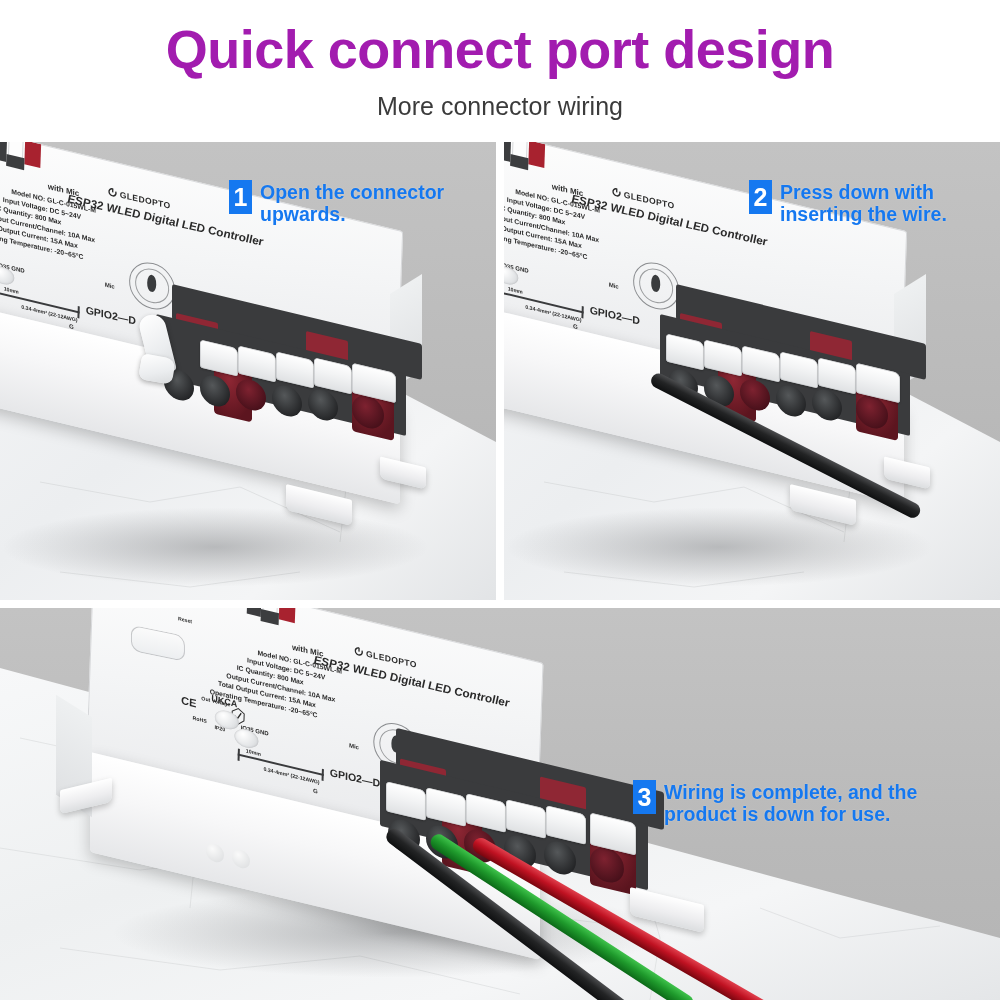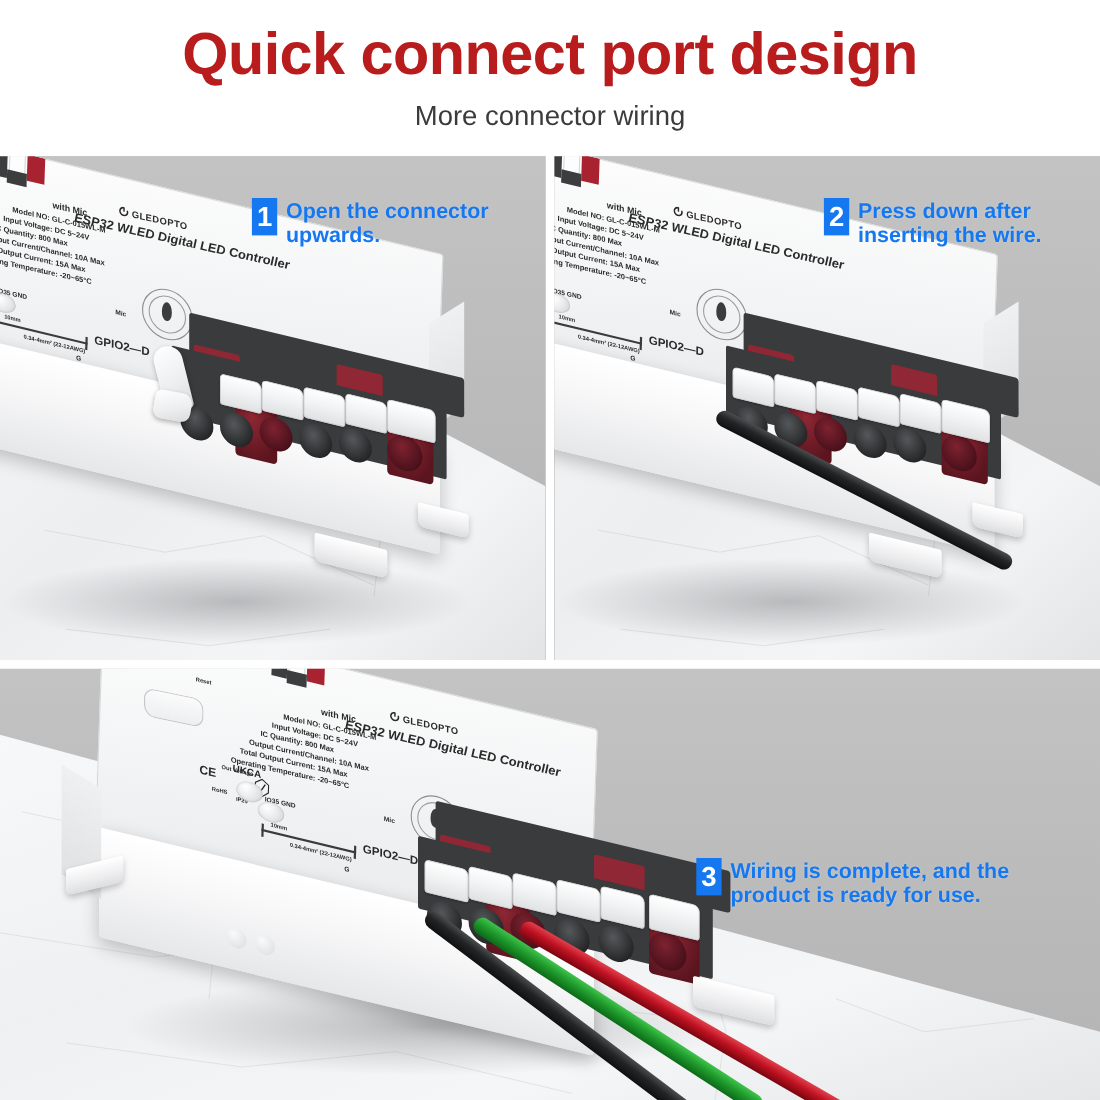--- a/index.html
+++ b/index.html
@@ -9,21 +9,21 @@
     font-family:"Liberation Sans", sans-serif;
     -webkit-font-smoothing:antialiased;
   }
   .page{position:relative;width:1000px;height:1000px;background:#fff;}
 
   
   .header{position:absolute;left:0;top:0;width:1000px;height:142px;background:#fff;
           display:flex;flex-direction:column;align-items:center;justify-content:flex-start;}
   .title{
     margin:0;padding-top:22px;
-    font-size:54px;line-height:1.0;font-weight:bold;color:#b91c1c;
+    font-size:54px;line-height:1.0;font-weight:bold;color:#a21caf;
     letter-spacing:-0.5px;
     font-family:"Liberation Sans", sans-serif;
   }
   .subtitle{
     margin:0;padding-top:16px;
     font-size:25px;font-weight:normal;color:#3b3b3b;
   }
 
   
   .panels{position:absolute;left:0;top:142px;width:1000px;height:858px;background:#fff;}
@@ -269,21 +269,21 @@
           <path d="M0,230 L90,250 L170,235 L260,280 L360,300"></path>
           <path d="M40,340 L150,360 L240,345 L340,390"></path>
           <path d="M60,430 L190,445 L300,430"></path>
           <path d="M120,100 L140,180 L130,260"></path>
           <path d="M330,230 L350,310 L340,400"></path>
         </g>
       </svg>
 
       <div class="callout" id="callout-2">
         <div class="badge">2</div>
-        <div class="callout-text">Press down after
+        <div class="callout-text">Press down with
 inserting the wire.</div>
       </div>
 
       <div class="device-wrap" style="left:-30px;top:20px;width:520px;height:440px;">
         <div class="shadow-soft" style="left:30px;top:345px;width:430px;height:80px;"></div>
 
         <div class="ctrl-top" style="left:10px;top:18px;width:420px;height:180px;transform:skewY(13.5deg) skewX(-2deg);"></div>
         <div class="ctrl-front" style="left:10px;top:196px;width:420px;height:96px;transform:skewY(13.5deg);"></div>
         <div class="ctrl-side" style="left:420px;top:122px;width:32px;height:96px;transform:skewY(-32deg);"></div>
 
@@ -388,21 +388,21 @@
           <path d="M60,340 L220,362 L360,348 L520,386"></path>
           <path d="M180,110 L200,200 L190,300"></path>
           <path d="M640,260 L660,330 L650,392"></path>
           <path d="M760,300 L840,330 L940,318"></path>
         </g>
       </svg>
 
       <div class="callout" id="callout-3">
         <div class="badge">3</div>
         <div class="callout-text">Wiring is complete, and the
-product is ready for use.</div>
+product is down for use.</div>
       </div>
 
       <div class="device-wrap" style="left:50px;top:-10px;width:720px;height:400px;">
         <div class="shadow-soft" style="left:60px;top:290px;width:560px;height:90px;"></div>
 
         <div class="ctrl-top" style="left:40px;top:10px;width:450px;height:200px;transform:skewY(13.5deg) skewX(-2deg);"></div>
         <div class="ctrl-front" style="left:40px;top:208px;width:450px;height:100px;transform:skewY(13.5deg);"></div>
         <div class="ctrl-side" style="left:6px;top:108px;width:36px;height:100px;transform:skewY(32deg);"></div>
 
         <div style="position:absolute;left:40px;top:10px;width:450px;height:200px;transform:skewY(13.5deg) skewX(-2deg);overflow:hidden;">

